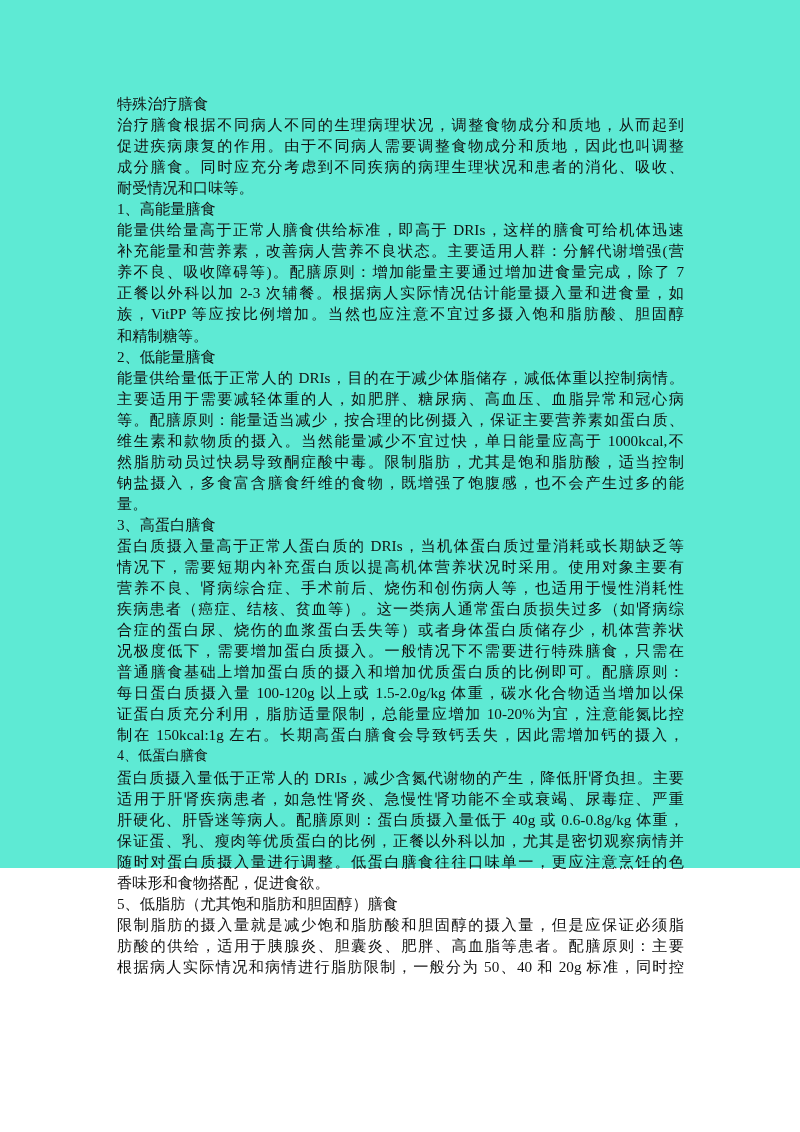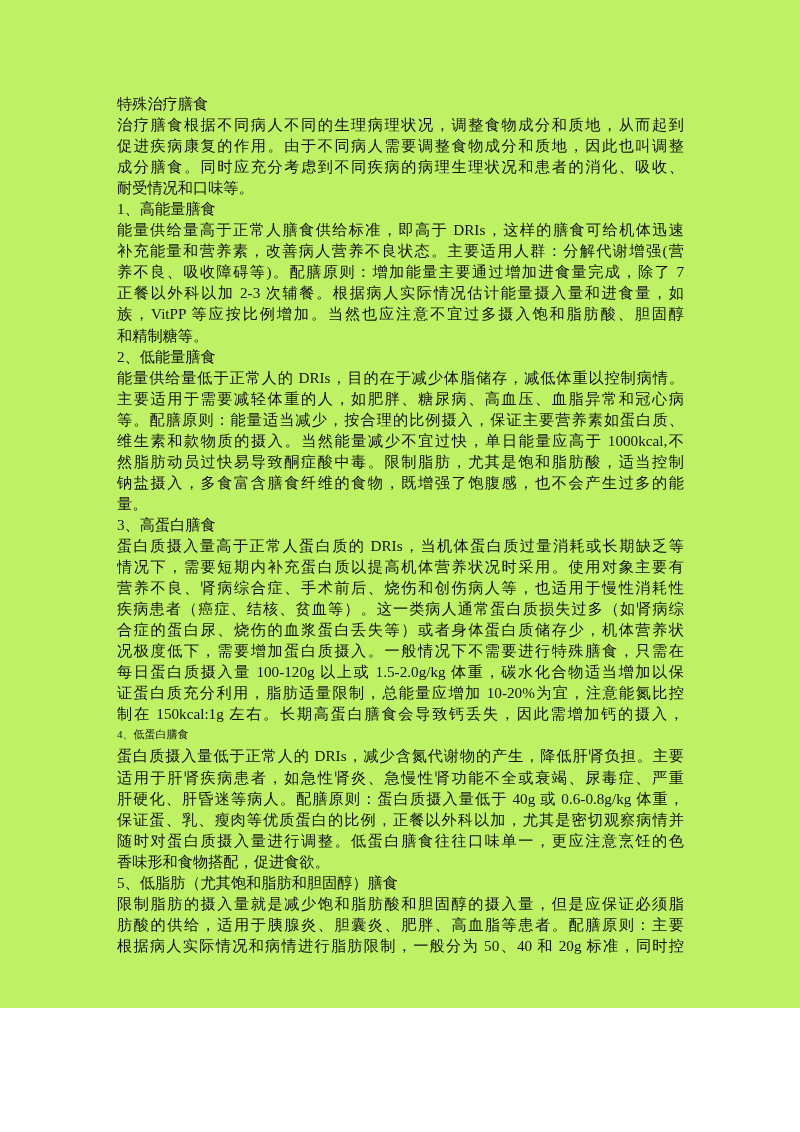--- a/index.html
+++ b/index.html
@@ -7,22 +7,22 @@
     width: 800px;
     height: 1132px;
     background: #ffffff;
     position: relative;
     overflow: hidden;
     font-family: "Liberation Serif", "DejaVu Serif", serif;
   }
   .page {
     position: absolute;
     left: 0; top: 0;
-    width: 800px; height: 1008px;
-    background: #bef264;
+    width: 800px; height: 868px;
+    background: #5eead4;
   }
   .text-block {
     position: absolute;
     left: 117px;
     top: 93px;
     width: 567px;
   }
   .line {
     height: 21.05px;
     line-height: 21.05px;
@@ -30,21 +30,21 @@
     color: #111111;
     overflow: hidden;
     text-align: left;
     white-space: normal;
   }
   .line.fill {
     text-align: justify;
     text-align-last: justify;
   }
   .line.small {
-    font-size: 11px;
+    font-size: 14px;
   }
 </style>
 </head>
 <body>
 
 <div class="page">
   <div class="text-block">
       <div class="line">特殊治疗膳食</div>
       <div class="line fill">治疗膳食根据不同病人不同的生理病理状况，调整食物成分和质地，从而起到</div>
       <div class="line fill">促进疾病康复的作用。由于不同病人需要调整食物成分和质地，因此也叫调整</div>
@@ -65,20 +65,21 @@
       <div class="line fill">然脂肪动员过快易导致酮症酸中毒。限制脂肪，尤其是饱和脂肪酸，适当控制</div>
       <div class="line fill">钠盐摄入，多食富含膳食纤维的食物，既增强了饱腹感，也不会产生过多的能</div>
       <div class="line">量。</div>
       <div class="line">3、高蛋白膳食</div>
       <div class="line fill">蛋白质摄入量高于正常人蛋白质的 DRIs，当机体蛋白质过量消耗或长期缺乏等</div>
       <div class="line fill">情况下，需要短期内补充蛋白质以提高机体营养状况时采用。使用对象主要有</div>
       <div class="line fill">营养不良、肾病综合症、手术前后、烧伤和创伤病人等，也适用于慢性消耗性</div>
       <div class="line fill">疾病患者（癌症、结核、贫血等）。这一类病人通常蛋白质损失过多（如肾病综</div>
       <div class="line fill">合症的蛋白尿、烧伤的血浆蛋白丢失等）或者身体蛋白质储存少，机体营养状</div>
       <div class="line fill">况极度低下，需要增加蛋白质摄入。一般情况下不需要进行特殊膳食，只需在</div>
+      <div class="line fill">普通膳食基础上增加蛋白质的摄入和增加优质蛋白质的比例即可。配膳原则：</div>
       <div class="line fill">每日蛋白质摄入量 100-120g 以上或 1.5-2.0g/kg 体重，碳水化合物适当增加以保</div>
       <div class="line fill">证蛋白质充分利用，脂肪适量限制，总能量应增加 10-20%为宜，注意能氮比控</div>
       <div class="line fill">制在 150kcal:1g 左右。长期高蛋白膳食会导致钙丢失，因此需增加钙的摄入，</div>
       <div class="line small">4、低蛋白膳食</div>
       <div class="line fill">蛋白质摄入量低于正常人的 DRIs，减少含氮代谢物的产生，降低肝肾负担。主要</div>
       <div class="line fill">适用于肝肾疾病患者，如急性肾炎、急慢性肾功能不全或衰竭、尿毒症、严重</div>
       <div class="line fill">肝硬化、肝昏迷等病人。配膳原则：蛋白质摄入量低于 40g 或 0.6-0.8g/kg 体重，</div>
       <div class="line fill">保证蛋、乳、瘦肉等优质蛋白的比例，正餐以外科以加，尤其是密切观察病情并</div>
       <div class="line fill">随时对蛋白质摄入量进行调整。低蛋白膳食往往口味单一，更应注意烹饪的色</div>
       <div class="line">香味形和食物搭配，促进食欲。</div>

